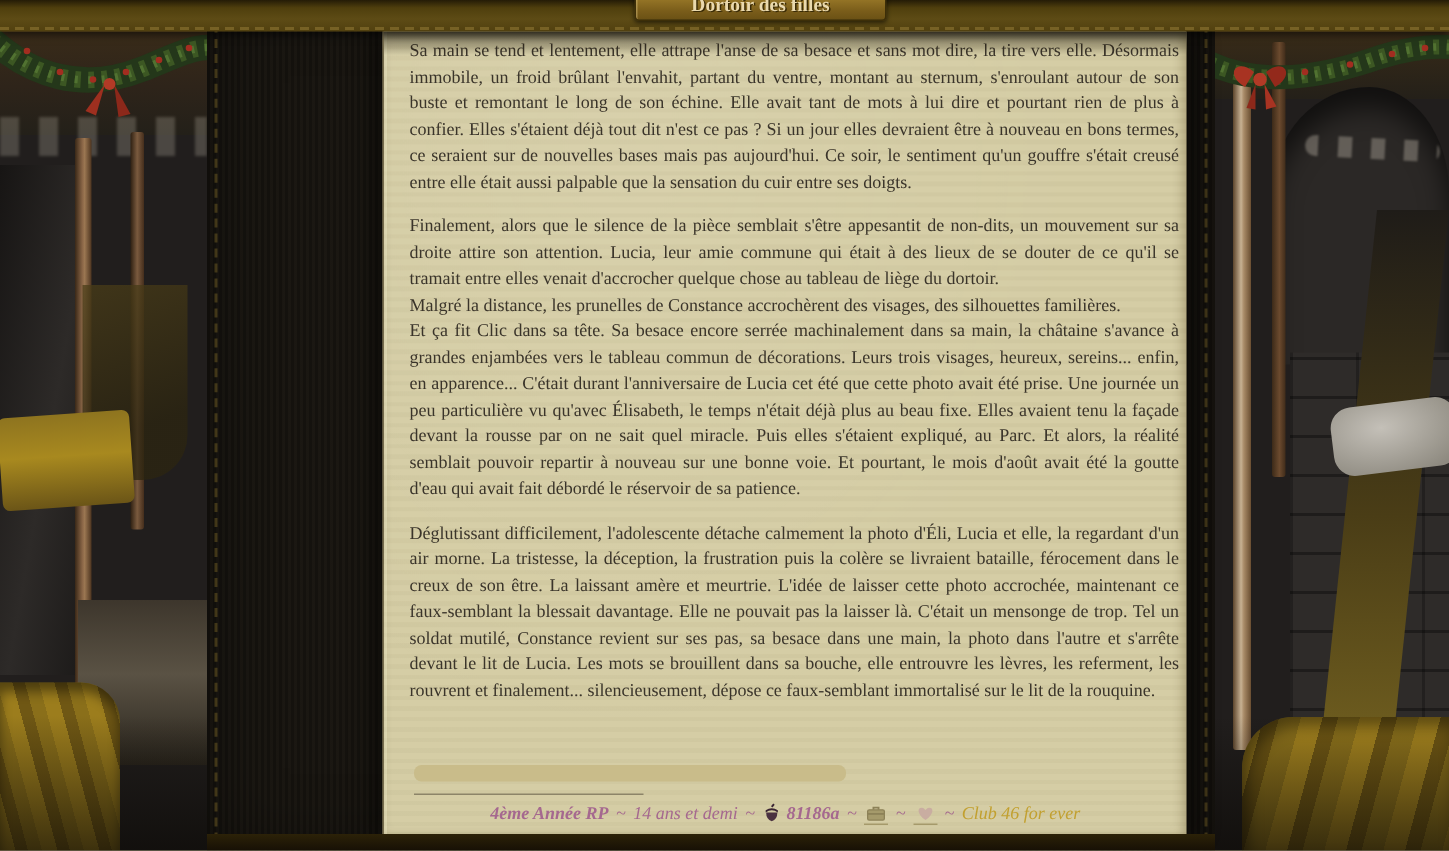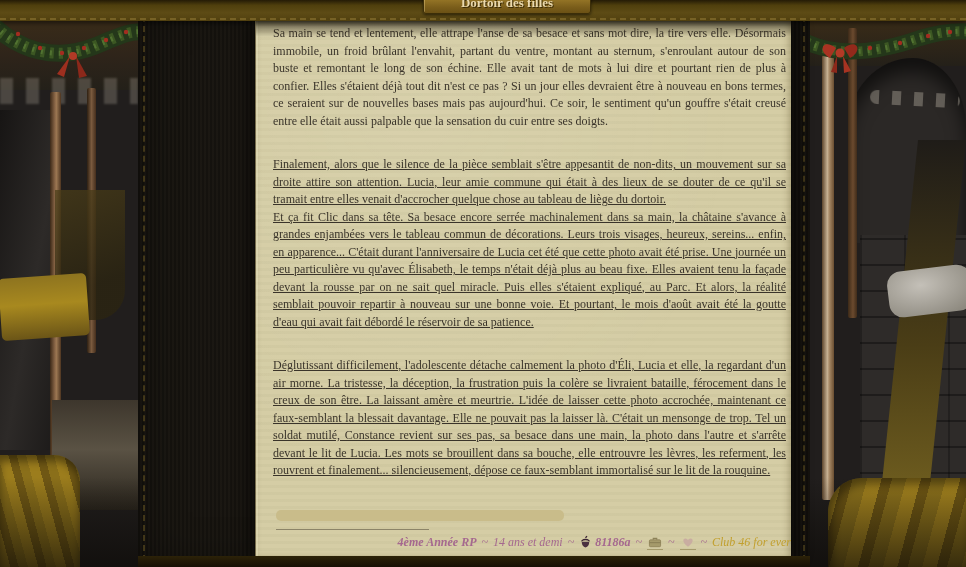--- a/index.html
+++ b/index.html
@@ -81,24 +81,24 @@
       repeating-linear-gradient(0deg,rgba(120,110,70,.05) 0 3px,rgba(0,0,0,0) 3px 7px);
     border-left:1px solid rgba(40,30,5,.55);
     box-shadow:inset 2px 0 0 rgba(255,250,220,.28),inset -2px 0 7px rgba(60,45,10,.3),
       7px 0 14px rgba(0,0,0,.4),-7px 0 14px rgba(0,0,0,.4);
     overflow:hidden;}
   .parchment::before{content:"";position:absolute;left:0;right:0;top:0;height:16px;z-index:4;
     background:linear-gradient(180deg,rgba(22,16,4,.6),rgba(22,16,4,0));pointer-events:none;}
 
   .post-body{margin:4px 5px 0 17px;color:#3a342a;font-size:12px;line-height:17.5px;
     text-align:justify;}
-  .paragraph + .paragraph{margin-top:26px;text-decoration:underline;}
-
-  
-  .post-footer{position:absolute;left:0;right:0;bottom:6px;z-index:3;text-align:right;}
+  .paragraph + .paragraph{margin-top:12px;}
+
+  
+  .post-footer{position:absolute;left:0;right:0;bottom:6px;z-index:3;text-align:center;}
   .redacted-bar{margin-left:20px;width:288px;height:11px;border-radius:5px;background:#c9bc8a;}
   .sig-divider{margin:8px 0 0 20px;width:153px;height:0;border-top:1px solid #8c8468;}
   .sig-line{margin-top:4px;font-size:12px;font-style:italic;color:#a5688f;line-height:16px;}
   .sig-line .b{font-weight:bold;}
   .sig-line .gold{color:#c2a02f;}
   .sig-line .sep{color:#a5688f;padding:0 2px;}
   .icon{display:inline-block;vertical-align:-2px;}
   .icon-link{border-bottom:1px solid #a59a6b;padding:0 1px;cursor:pointer;display:inline-block;line-height:10px;}
 
   
@@ -176,20 +176,21 @@
 
   <div class="leather"></div>
 
   <div class="parchment">
     <div class="post-body">
         <div class="paragraph">
           <div class="line">Sa main se tend et lentement, elle attrape l'anse de sa besace et sans mot dire, la tire vers elle. Désormais immobile, un froid brûlant l'envahit, partant du ventre, montant au sternum, s'enroulant autour de son buste et remontant le long de son échine. Elle avait tant de mots à lui dire et pourtant rien de plus à confier. Elles s'étaient déjà tout dit n'est ce pas ? Si un jour elles devraient être à nouveau en bons termes, ce seraient sur de nouvelles bases mais pas aujourd'hui. Ce soir, le sentiment qu'un gouffre s'était creusé entre elle était aussi palpable que la sensation du cuir entre ses doigts.</div>
         </div>
         <div class="paragraph">
           <div class="line">Finalement, alors que le silence de la pièce semblait s'être appesantit de non-dits, un mouvement sur sa droite attire son attention. Lucia, leur amie commune qui était à des lieux de se douter de ce qu'il se tramait entre elles venait d'accrocher quelque chose au tableau de liège du dortoir.</div>
+          <div class="line">Malgré la distance, les prunelles de Constance accrochèrent des visages, des silhouettes familières.</div>
           <div class="line">Et ça fit Clic dans sa tête. Sa besace encore serrée machinalement dans sa main, la châtaine s'avance à grandes enjambées vers le tableau commun de décorations. Leurs trois visages, heureux, sereins... enfin, en apparence... C'était durant l'anniversaire de Lucia cet été que cette photo avait été prise. Une journée un peu particulière vu qu'avec Élisabeth, le temps n'était déjà plus au beau fixe. Elles avaient tenu la façade devant la rousse par on ne sait quel miracle. Puis elles s'étaient expliqué, au Parc. Et alors, la réalité semblait pouvoir repartir à nouveau sur une bonne voie. Et pourtant, le mois d'août avait été la goutte d'eau qui avait fait débordé le réservoir de sa patience.</div>
         </div>
         <div class="paragraph">
           <div class="line">Déglutissant difficilement, l'adolescente détache calmement la photo d'Éli, Lucia et elle, la regardant d'un air morne. La tristesse, la déception, la frustration puis la colère se livraient bataille, férocement dans le creux de son être. La laissant amère et meurtrie. L'idée de laisser cette photo accrochée, maintenant ce faux-semblant la blessait davantage. Elle ne pouvait pas la laisser là. C'était un mensonge de trop. Tel un soldat mutilé, Constance revient sur ses pas, sa besace dans une main, la photo dans l'autre et s'arrête devant le lit de Lucia. Les mots se brouillent dans sa bouche, elle entrouvre les lèvres, les referment, les rouvrent et finalement... silencieusement, dépose ce faux-semblant immortalisé sur le lit de la rouquine.</div>
         </div>
       </div>
 
     <div class="post-footer">
       <div class="redacted-bar"></div>
       <div class="sig-divider"></div>

